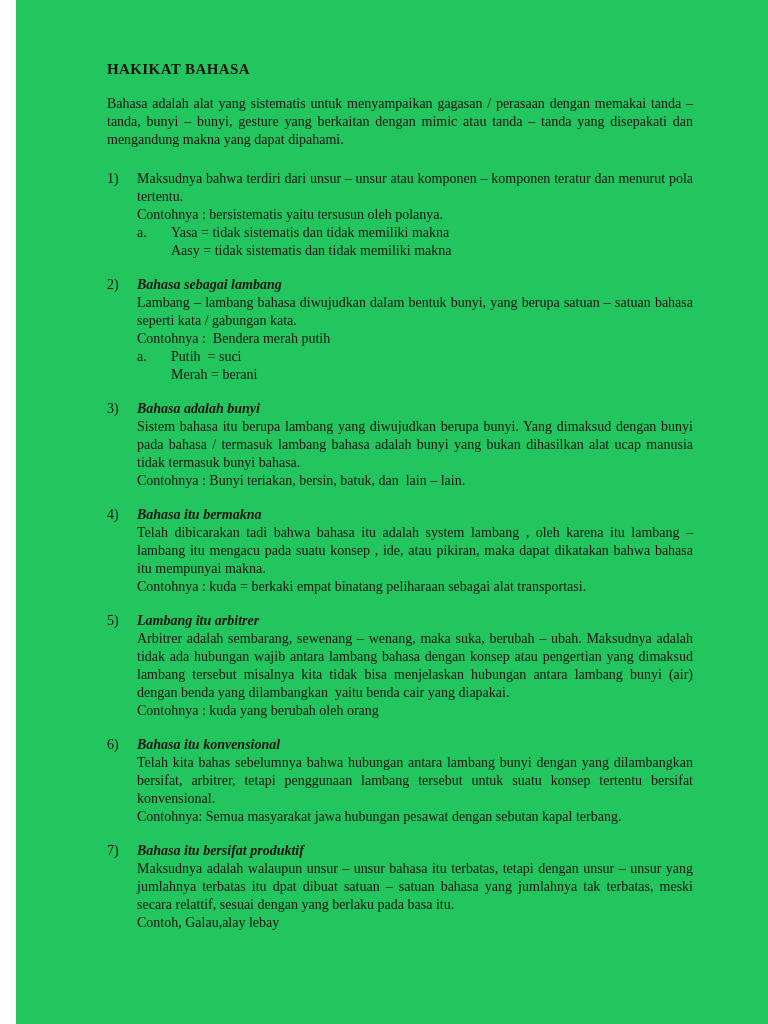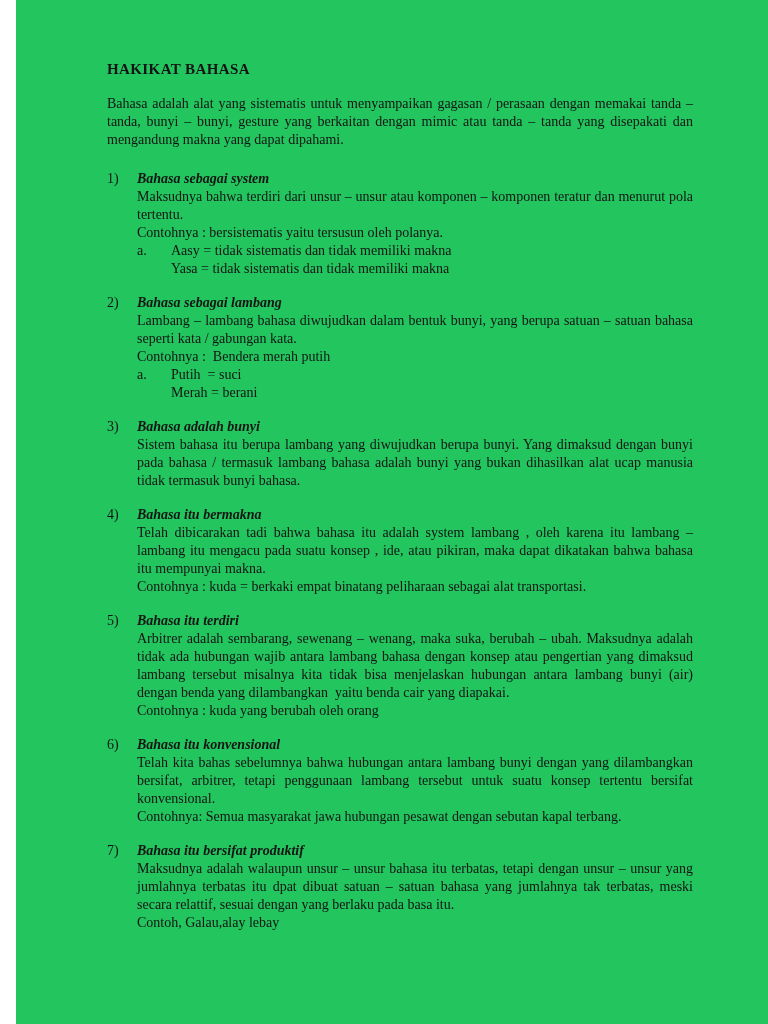--- a/index.html
+++ b/index.html
@@ -80,28 +80,27 @@
 
 <div class="page">
   <h1 class="title">HAKIKAT BAHASA</h1>
 
   <p class="intro">Bahasa adalah alat yang sistematis untuk menyampaikan gagasan / perasaan dengan memakai tanda – tanda, bunyi – bunyi, gesture yang berkaitan dengan mimic atau tanda – tanda yang disepakati dan mengandung makna yang dapat dipahami.</p>
 
   <ol class="sections">
   <li class="section">
     <span class="sec-num">1)</span>
     <div class="sec-content">
-      <div class="sec-heading">Bahasa sebagai system</div>
       <div class="sec-body">Maksudnya bahwa terdiri dari unsur – unsur atau komponen – komponen teratur dan menurut pola tertentu.</div>
       <div class="sec-example">Contohnya : bersistematis yaitu tersusun oleh polanya.</div>
       <div class="sub-list">
         <span class="sub-marker">a.</span>
         <div class="sub-items">
+              <div class="sub-item">Yasa = tidak sistematis dan tidak memiliki makna</div>
               <div class="sub-item">Aasy = tidak sistematis dan tidak memiliki makna</div>
-              <div class="sub-item">Yasa = tidak sistematis dan tidak memiliki makna</div>
             </div>
       </div>
     </div>
   </li>
 
   <li class="section">
     <span class="sec-num">2)</span>
     <div class="sec-content">
       <div class="sec-heading">Bahasa sebagai lambang</div>
       <div class="sec-body">Lambang – lambang bahasa diwujudkan dalam bentuk bunyi, yang berupa satuan – satuan bahasa seperti kata / gabungan kata.</div>
@@ -114,38 +113,39 @@
             </div>
       </div>
     </div>
   </li>
 
   <li class="section">
     <span class="sec-num">3)</span>
     <div class="sec-content">
       <div class="sec-heading">Bahasa adalah bunyi</div>
       <div class="sec-body">Sistem bahasa itu berupa lambang yang diwujudkan berupa bunyi. Yang dimaksud dengan bunyi pada bahasa / termasuk lambang bahasa adalah bunyi yang bukan dihasilkan alat ucap manusia tidak termasuk bunyi bahasa.</div>
+      <div class="sec-example">Contohnya : Bunyi teriakan, bersin, batuk, dan  lain – lain.</div>
 
     </div>
   </li>
 
   <li class="section">
     <span class="sec-num">4)</span>
     <div class="sec-content">
       <div class="sec-heading">Bahasa itu bermakna</div>
       <div class="sec-body">Telah dibicarakan tadi bahwa bahasa itu adalah system lambang , oleh karena itu lambang – lambang itu mengacu pada suatu konsep , ide, atau pikiran, maka dapat dikatakan bahwa bahasa itu mempunyai makna.</div>
       <div class="sec-example">Contohnya : kuda = berkaki empat binatang peliharaan sebagai alat transportasi.</div>
 
     </div>
   </li>
 
   <li class="section">
     <span class="sec-num">5)</span>
     <div class="sec-content">
-      <div class="sec-heading">Bahasa itu terdiri</div>
+      <div class="sec-heading">Lambang itu arbitrer</div>
       <div class="sec-body">Arbitrer adalah sembarang, sewenang – wenang, maka suka, berubah – ubah. Maksudnya adalah tidak ada hubungan wajib antara lambang bahasa dengan konsep atau pengertian yang dimaksud lambang tersebut misalnya kita tidak bisa menjelaskan hubungan antara lambang bunyi (air) dengan benda yang dilambangkan  yaitu benda cair yang diapakai.</div>
       <div class="sec-example">Contohnya : kuda yang berubah oleh orang</div>
 
     </div>
   </li>
 
   <li class="section">
     <span class="sec-num">6)</span>
     <div class="sec-content">
       <div class="sec-heading">Bahasa itu konvensional</div>

